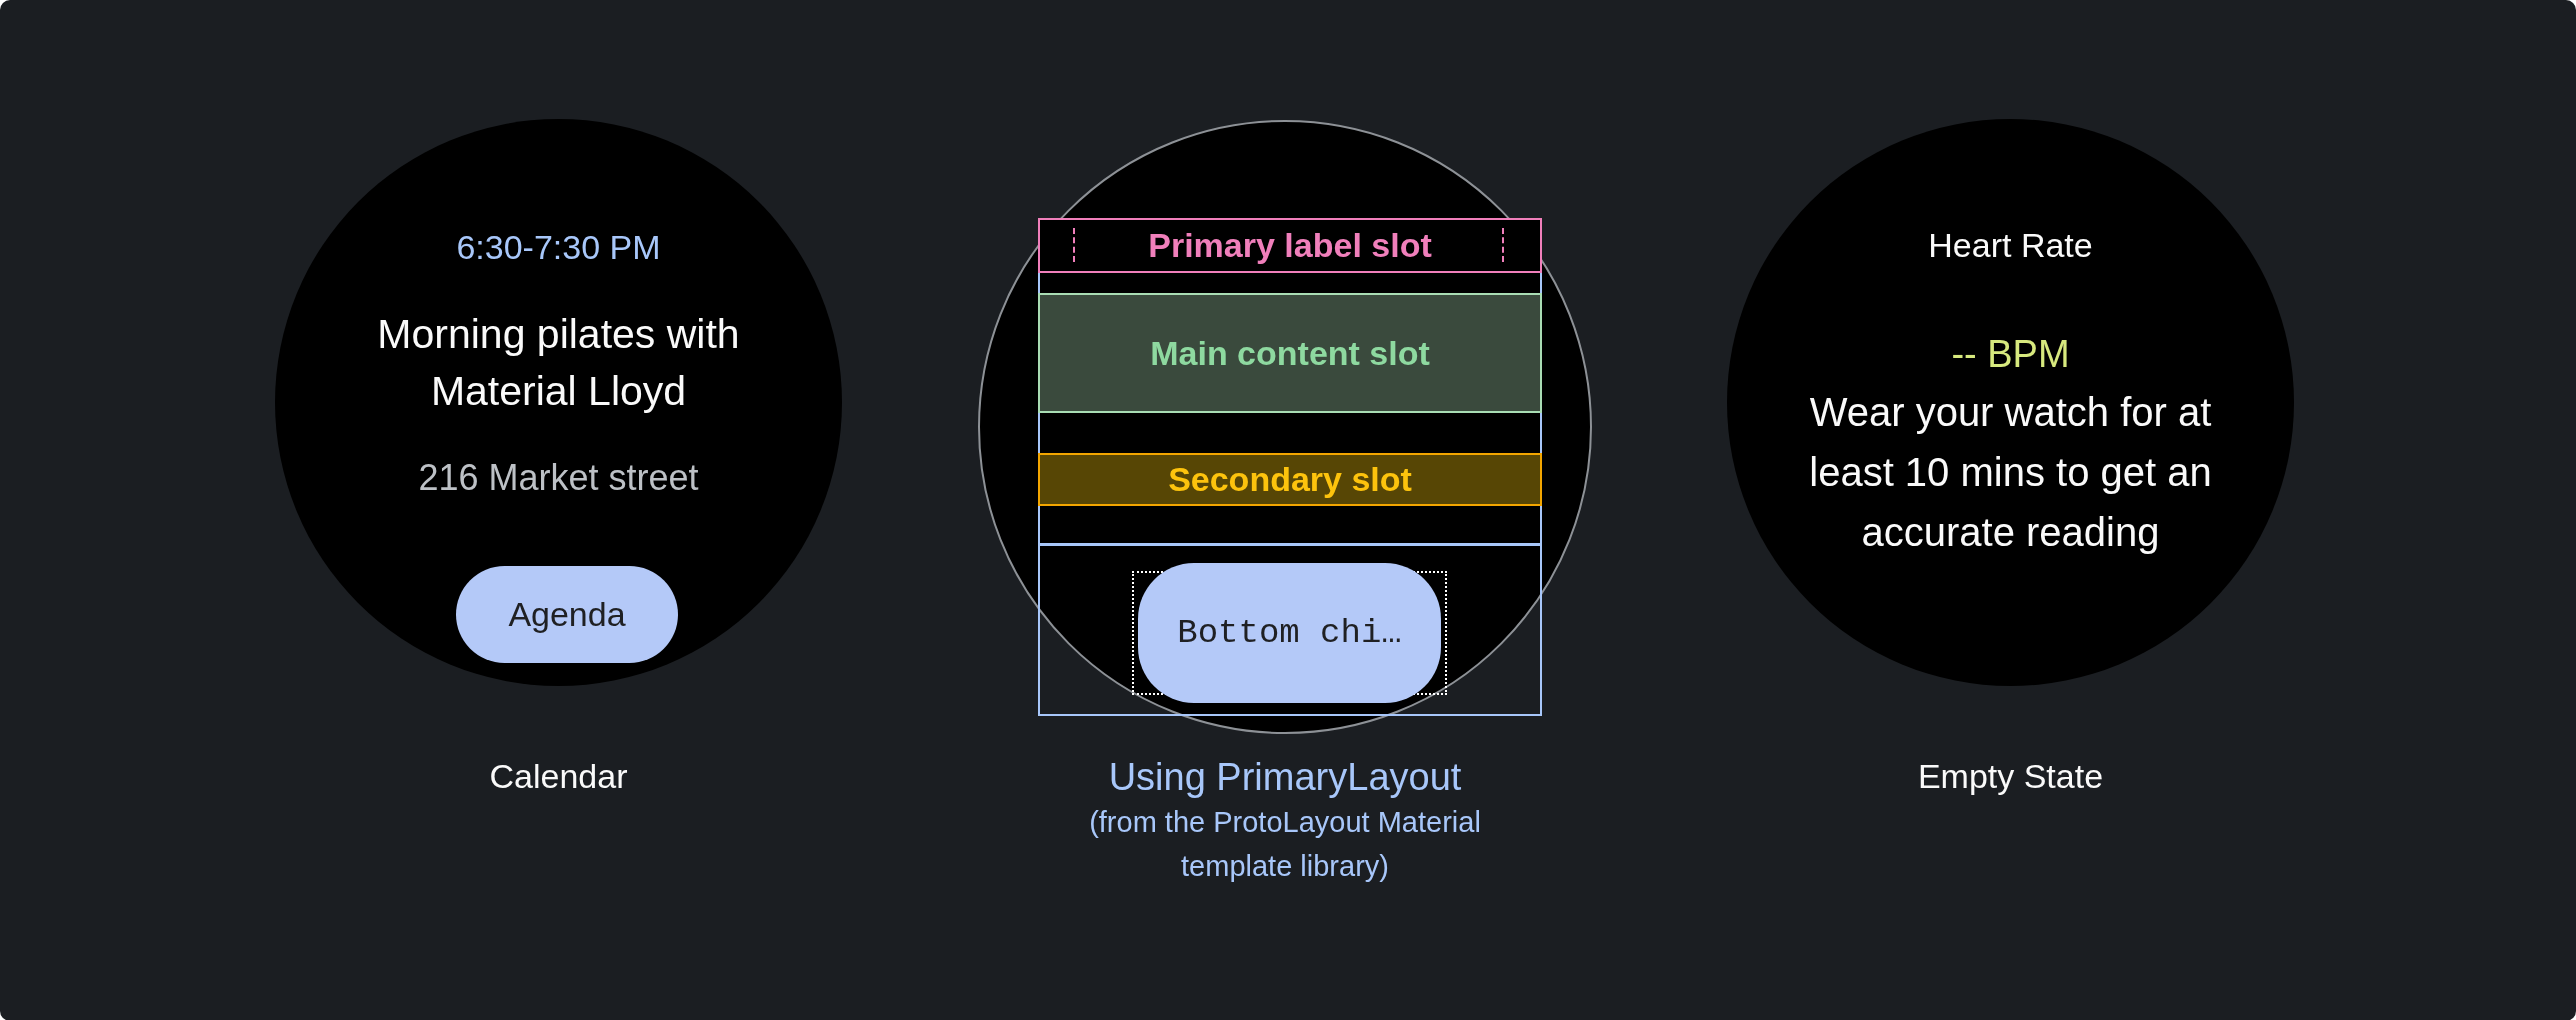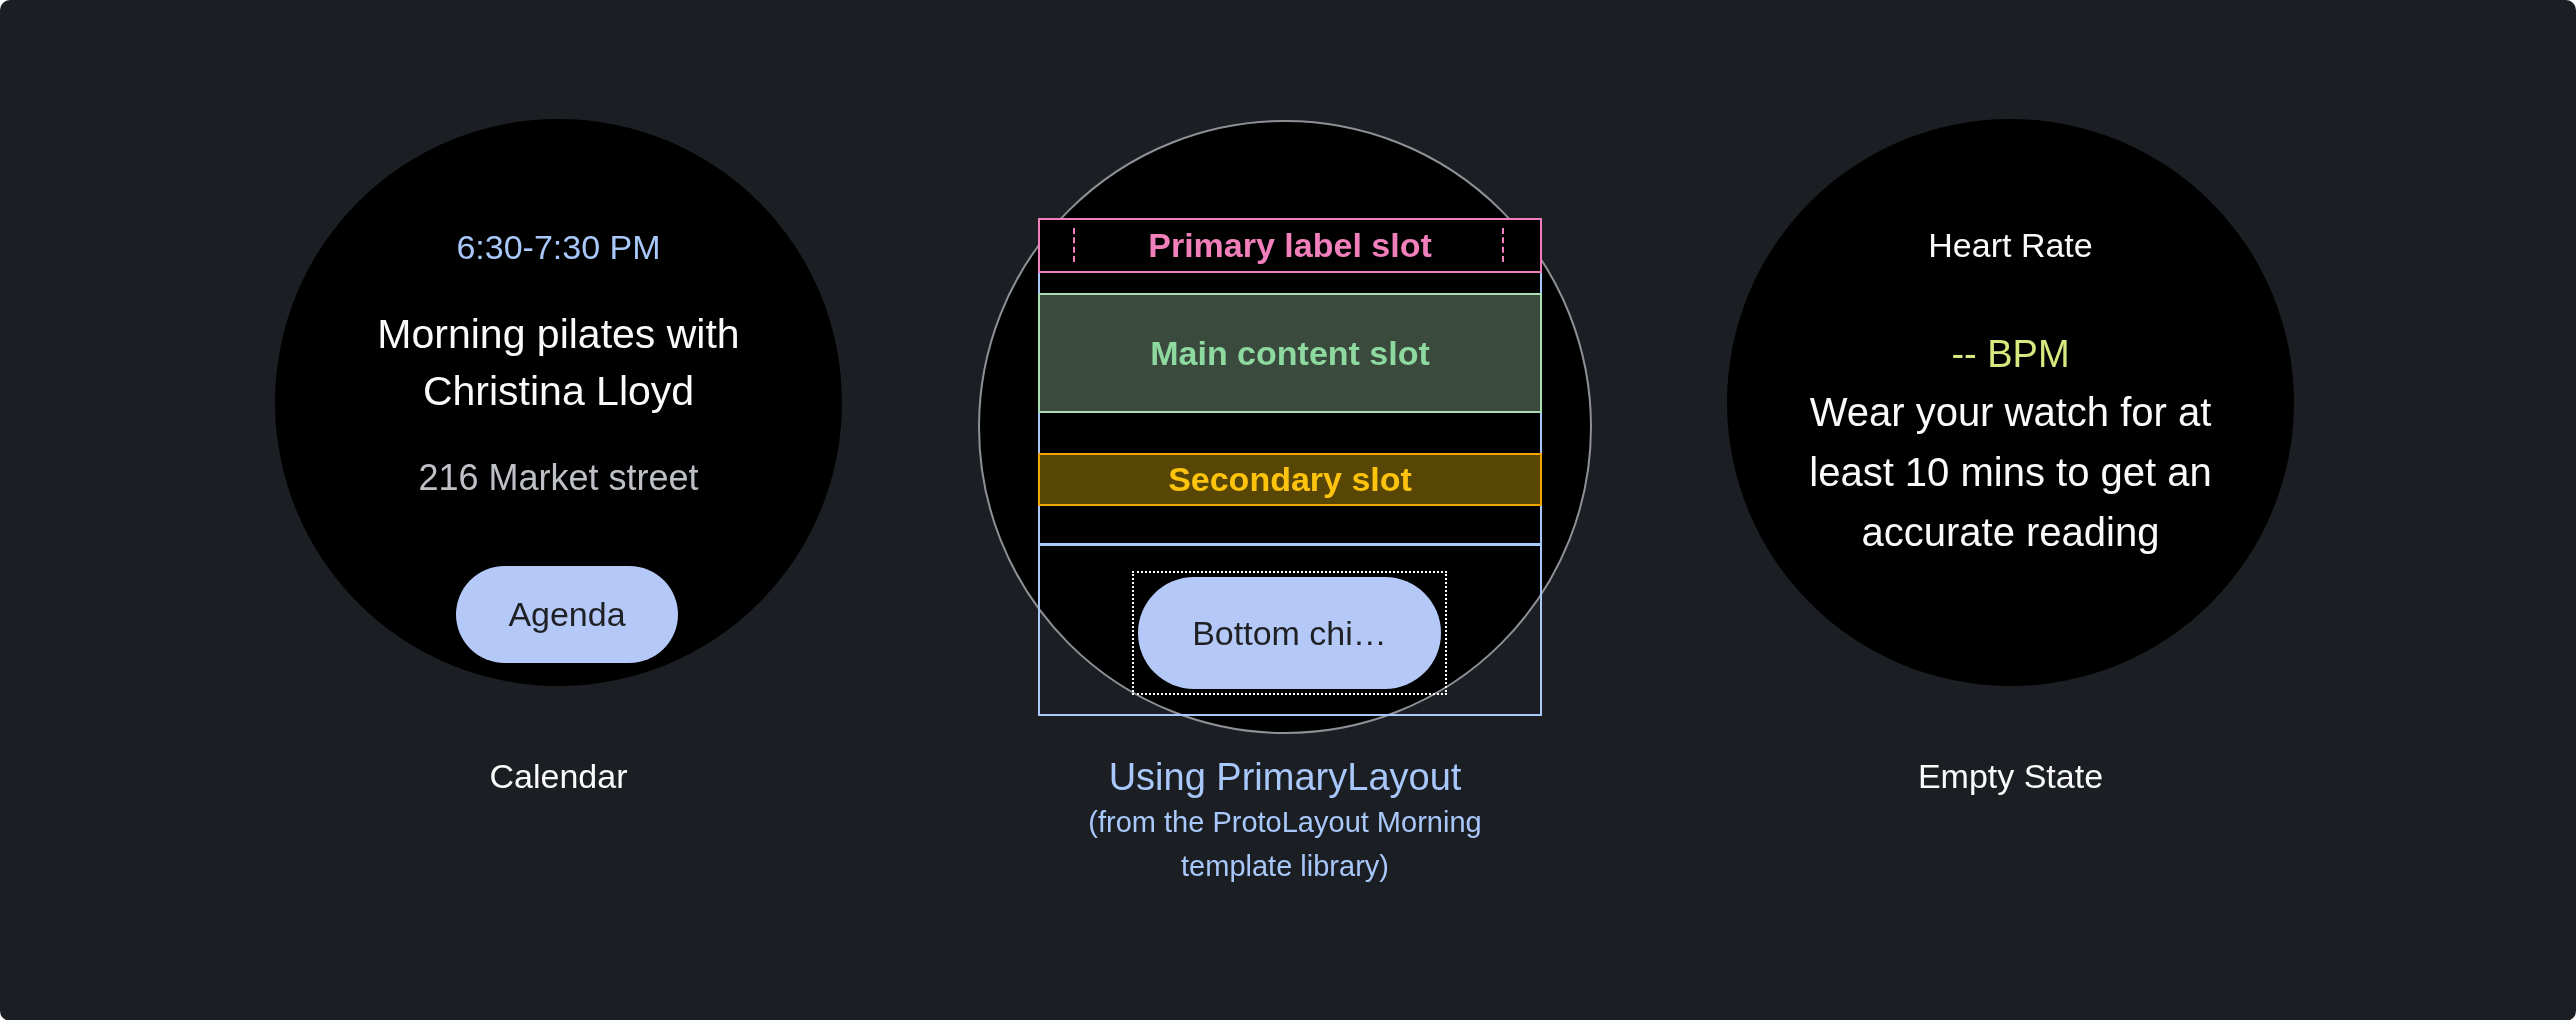--- a/index.html
+++ b/index.html
@@ -52,38 +52,38 @@
   .slot.primary{top:218px;height:55px;background:#000;border:2.6px solid var(--pink);color:var(--pink);}
   .slot.main{top:293px;height:120px;background:var(--green-fill);border:2.6px solid var(--green-border);color:var(--green-text);}
   .slot.secondary{top:453px;height:53px;background:var(--amber-fill);border:2.6px solid var(--amber-border);color:var(--amber-text);}
   .guide{position:absolute;top:7.7px;height:34px;width:0;border-left:2.6px dashed var(--pink);}
   .guide.gl{left:33px}
   .guide.gr{left:462px}
   .chip-area{
     left:1132px;top:571px;width:315px;height:124px;
     border:2.6px dotted var(--dotted-white);display:flex;align-items:center;justify-content:center;
   }
-  .chip.bottom{position:relative;width:303px;height:112px;border-radius:56px;}
+  .chip.bottom{position:relative;width:303px;height:140px;border-radius:56px;font-family:Liberation Mono, monospace;}
   
   .caption{position:absolute;text-align:center;font-weight:500;}
   .caption.cal{left:275px;width:567px;top:757px;font-size:34px;color:var(--text-white);}
   .caption.empty{left:1727px;width:567px;top:757px;font-size:34px;color:var(--text-white);}
   .caption.mid{left:978px;width:614px;top:755px;color:var(--accent-blue);}
   .caption.mid .l1{font-size:38px;line-height:45px;}
   .caption.mid .l2{font-size:29px;line-height:45px;font-weight:400;}
   .caption.mid .l3{font-size:29px;line-height:43px;font-weight:400;}
 </style>
 </head>
 <body>
 
 <div class="canvas">
 
   <div class="watch calendar"></div>
   <div class="trow c-left time">6:30-7:30 PM</div>
-  <div class="trow c-left ev-title"><span>Morning pilates with</span><br><span>Christina Lloyd</span></div>
+  <div class="trow c-left ev-title"><span>Morning pilates with</span><br><span>Material Lloyd</span></div>
   <div class="trow c-left ev-loc">216 Market street</div>
   <div class="chip agenda">Agenda</div>
   <div class="caption cal">Calendar</div>
 
   <div class="watch diagram"></div>
   <div class="abs outline-rect"></div>
   <div class="abs slot-divider"></div>
   <div class="slot primary">
     <div class="guide gl"></div>
     <span>Primary label slot</span>
@@ -93,21 +93,21 @@
       <span>Main content slot</span>
     </div>
   <div class="slot secondary">
       <span>Secondary slot</span>
     </div>
   <div class="abs chip-area">
     <div class="chip bottom">Bottom chi…</div>
   </div>
   <div class="caption mid">
     <div class="l1">Using PrimaryLayout</div>
-    <div class="l2">(from the ProtoLayout Morning</div>
+    <div class="l2">(from the ProtoLayout Material</div>
     <div class="l3">template library)</div>
   </div>
 
   <div class="watch heart"></div>
   <div class="trow c-right hr-title">Heart Rate</div>
   <div class="trow c-right hr-value">-- BPM</div>
   <div class="trow c-right hr-msg"><span>Wear your watch for at</span><br><span>least 10 mins to get an</span><br><span>accurate reading</span></div>
   <div class="caption empty">Empty State</div>
 
 </div>

